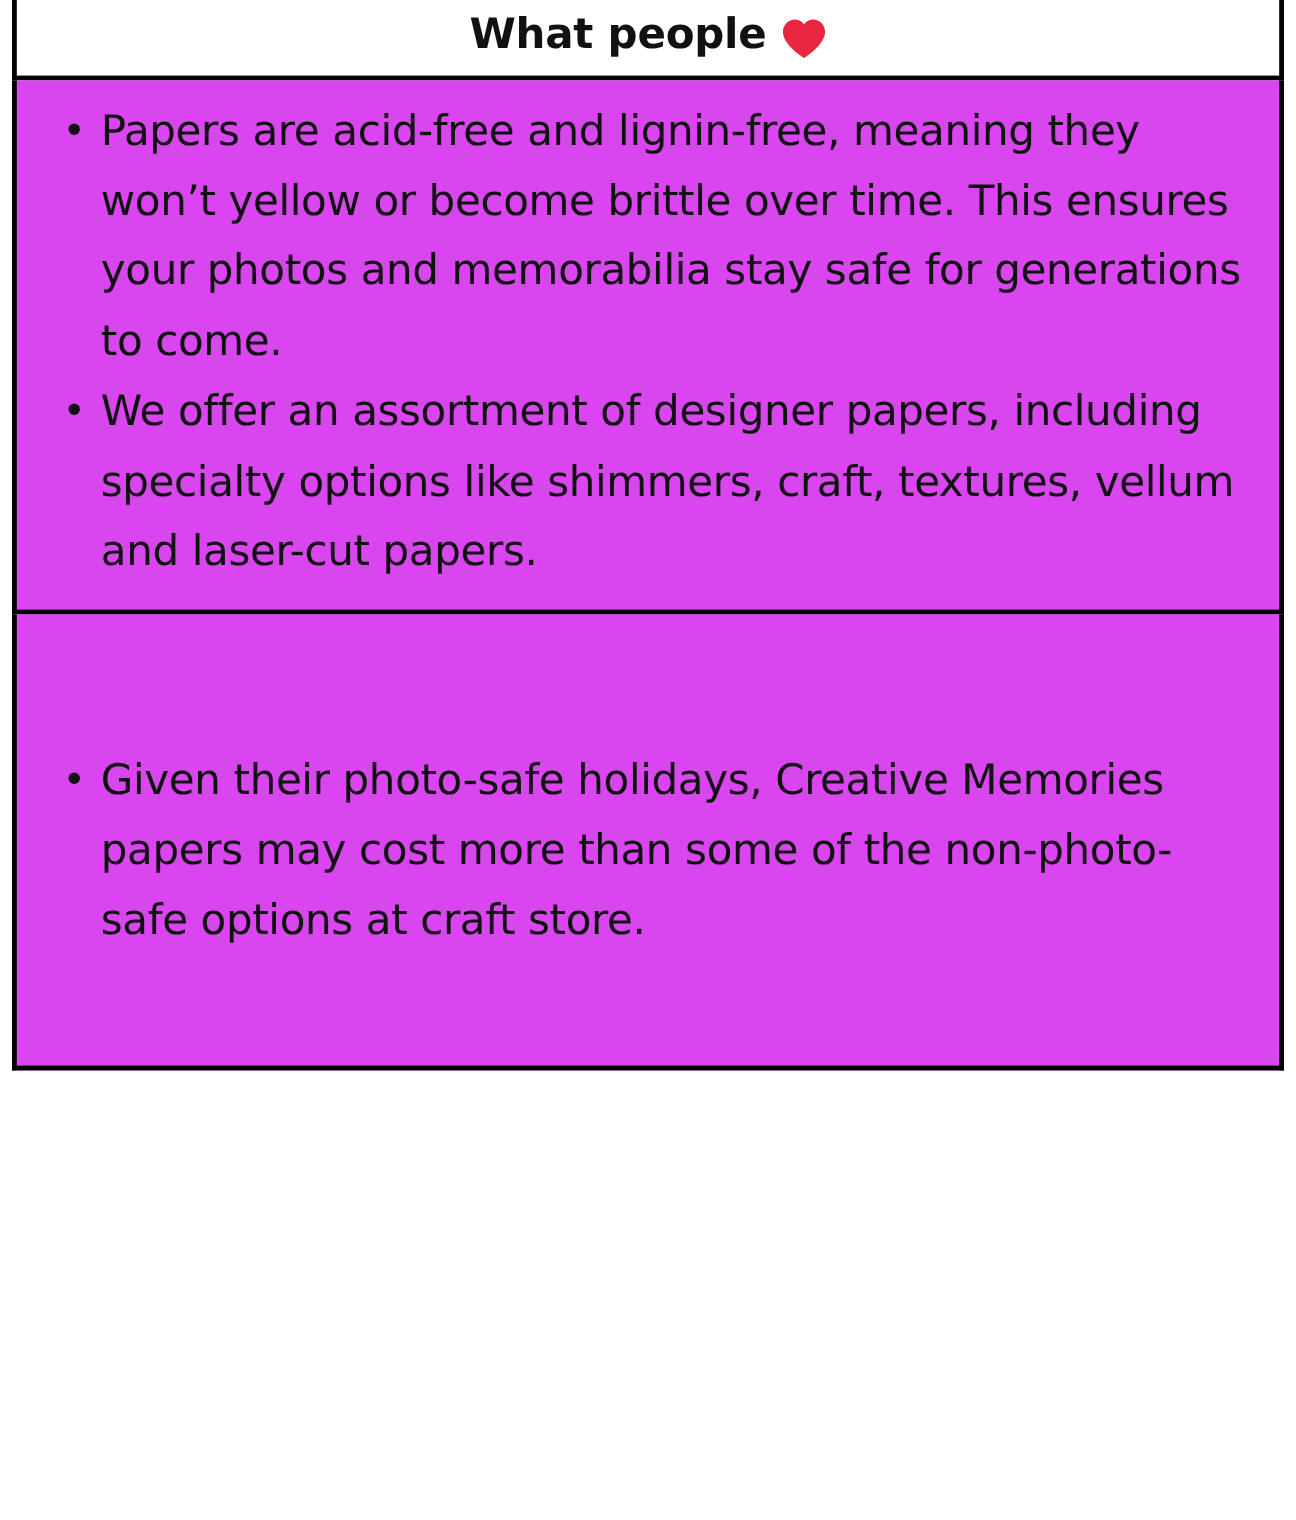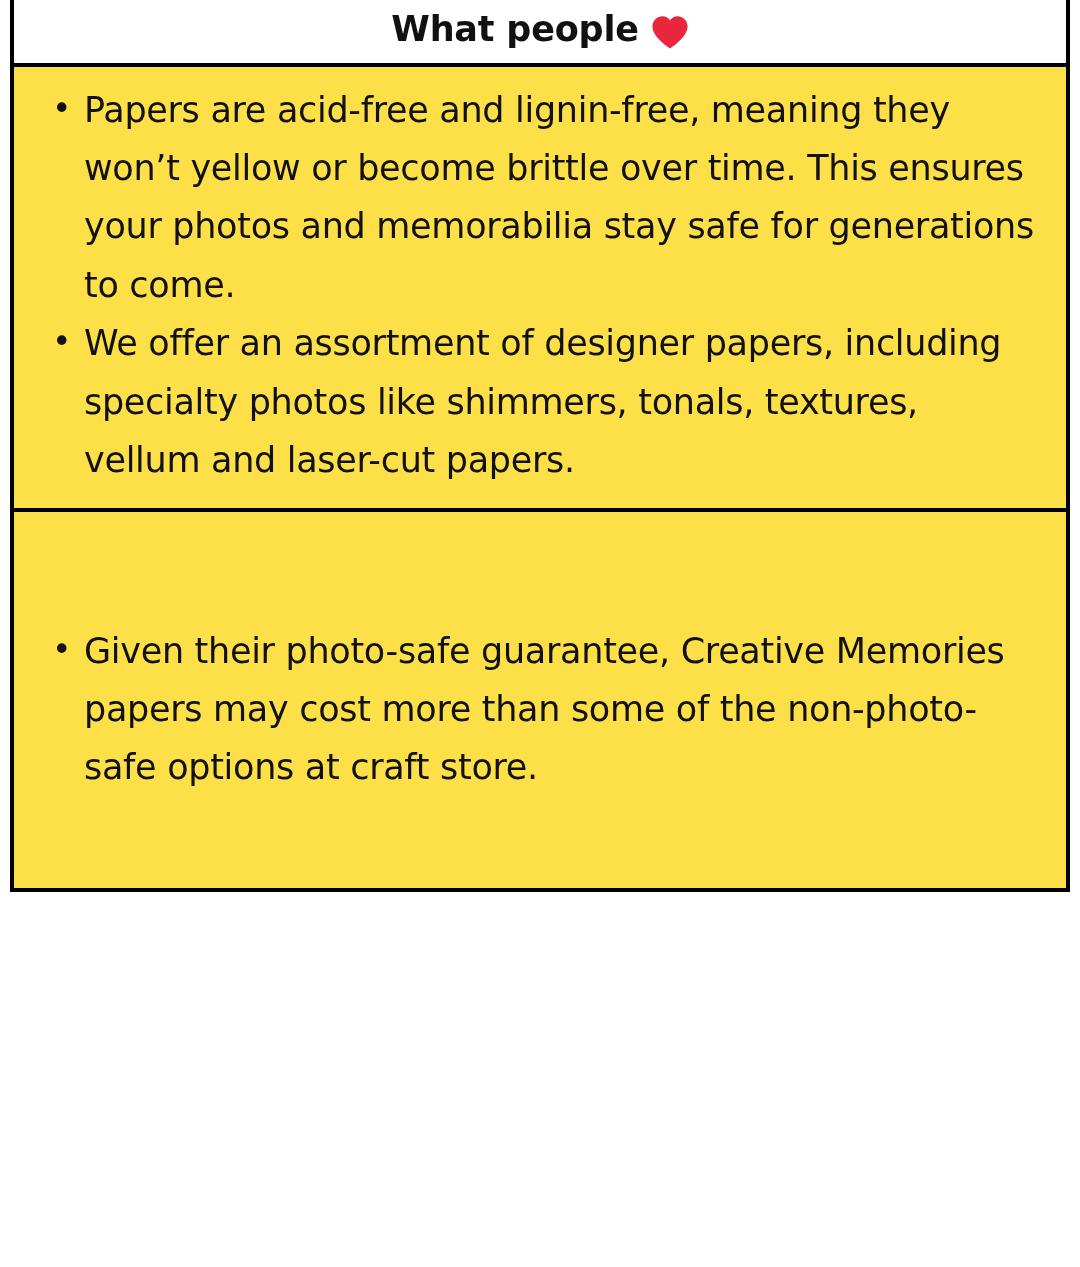--- a/index.html
+++ b/index.html
@@ -55,21 +55,21 @@
     width: 38px;
     height: 34px;
     position: relative;
     top: 3px;
   }
   .section-body {
     box-sizing: border-box;
     border-left: 4px solid #000000;
     border-right: 4px solid #000000;
     border-bottom: 4px solid #000000;
-    background: #fde047;
+    background: #d946ef;
     padding: 14px 26px 18px 26px;
   }
   .body-considerations {
     padding-top: 110px;
     padding-bottom: 60px;
     min-height: 380px;
   }
   ul.bullets {
     list-style: none;
     margin: 0;
@@ -107,25 +107,25 @@
           <svg viewBox="0 0 32 29" width="38" height="34" xmlns="http://www.w3.org/2000/svg" aria-hidden="true">
             <path d="M16 28.5C16 28.5 1 19.2 1 9.8 1 4.9 4.9 1 9.6 1c3 0 5.2 1.6 6.4 3.4C17.2 2.6 19.4 1 22.4 1 27.1 1 31 4.9 31 9.8c0 9.4-15 18.7-15 18.7z" fill="#e8273f"></path>
           </svg>
         </span>
       </span>
     </div>
 
     <div class="section-body">
       <ul class="bullets">
         <li>Papers are acid-free and lignin-free, meaning they won’t yellow or become brittle over time. This ensures your photos and memorabilia stay safe for generations to come.</li>
-        <li>We offer an assortment of designer papers, including specialty photos like shimmers, tonals, textures, vellum and laser-cut papers.</li>
+        <li>We offer an assortment of designer papers, including specialty options like shimmers, craft, textures, vellum and laser-cut papers.</li>
       </ul>
     </div>
 
 
     <div class="section-body body-considerations">
       <ul class="bullets">
-        <li>Given their photo-safe guarantee, Creative Memories papers may cost more than some of the non-photo-safe options at craft store.</li>
+        <li>Given their photo-safe holidays, Creative Memories papers may cost more than some of the non-photo-safe options at craft store.</li>
       </ul>
     </div>
 
   </div>
 </div>
 
 </body></html>

